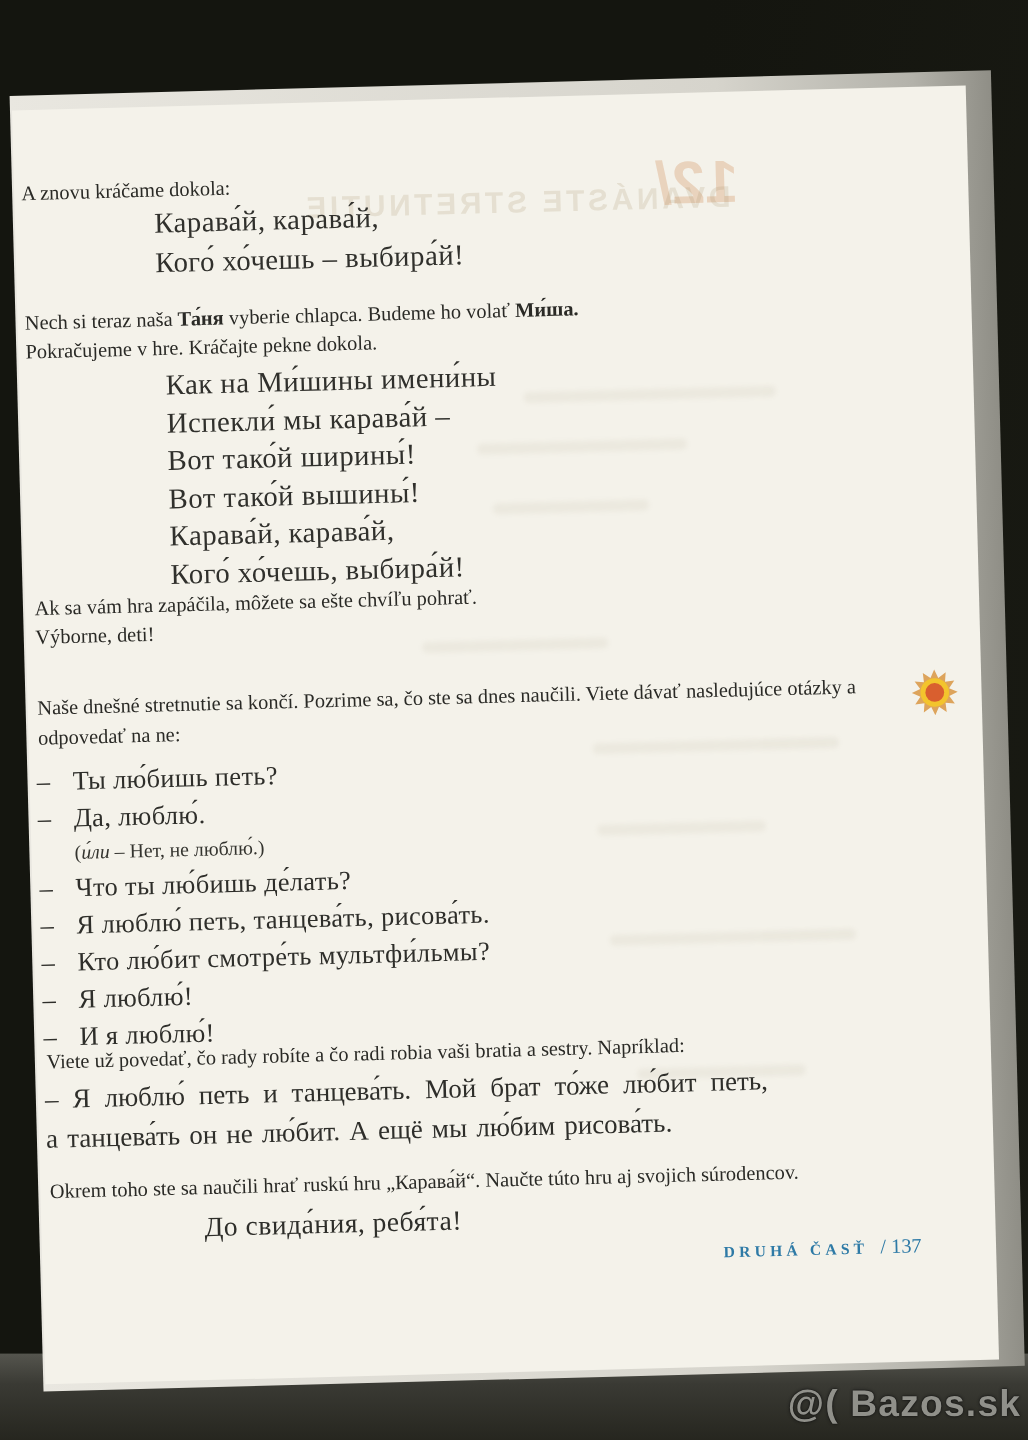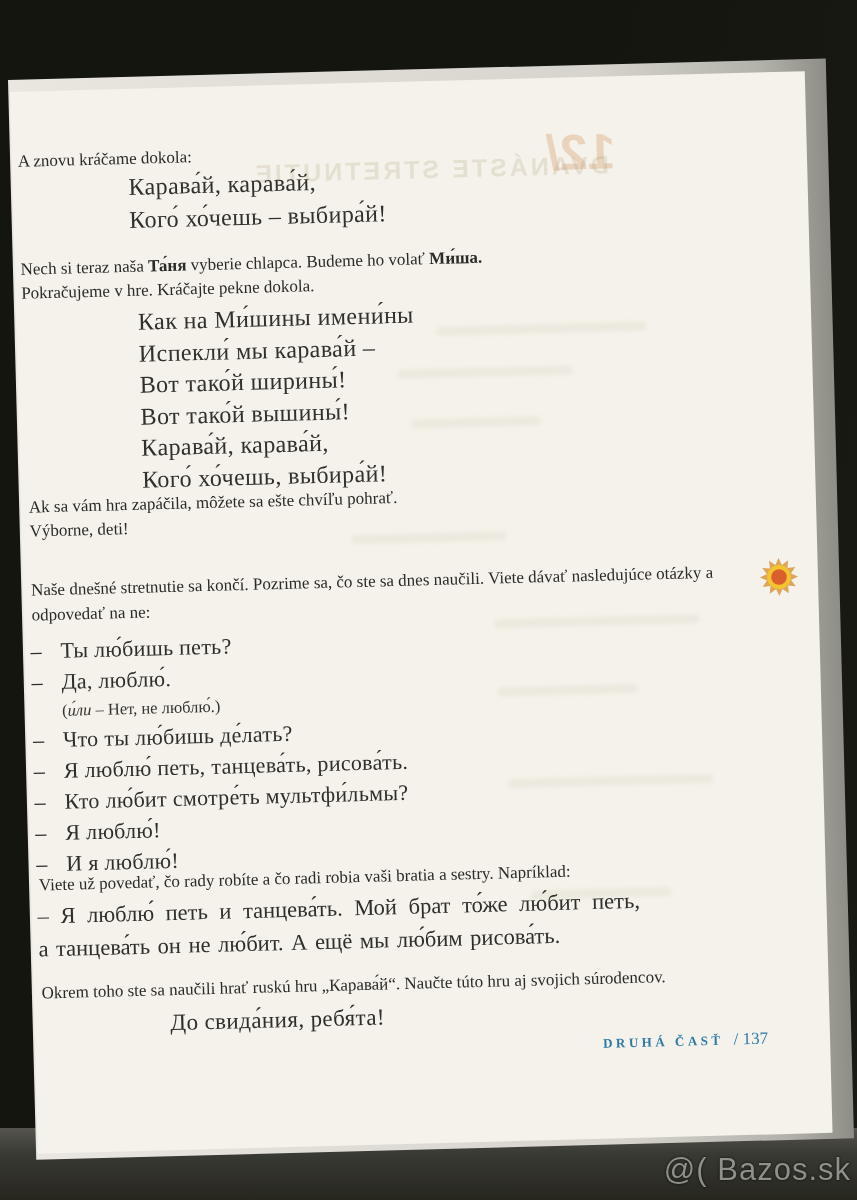--- a/index.html
+++ b/index.html
@@ -29,21 +29,21 @@
   .bold{font-weight:bold;}
   #footer{position:absolute;right:62px;top:956px;color:#2e7aa6;white-space:nowrap;}
   #footer .sect{font-size:13px;letter-spacing:3.5px;font-weight:600;}
   #footer .pnum{font-size:17px;margin-left:6px;}
   .ghost{position:absolute;transform:scaleX(-1);white-space:nowrap;font-weight:bold;pointer-events:none;}
   #ghost-number{left:534px;top:46px;font-size:50px;color:rgba(210,140,85,.30);font-family:"Liberation Sans",sans-serif;}
   #ghost-title{left:240px;top:74px;font-size:25px;letter-spacing:3px;color:rgba(170,150,110,.20);font-family:"Liberation Sans",sans-serif;}
   .smudge{position:absolute;height:9px;background:#9a8f70;opacity:.09;filter:blur(2px);border-radius:4px;}
   #sun{position:absolute;right:18px;top:484px;width:42px;height:42px;}
   #watermark{position:absolute;right:6px;bottom:12px;z-index:5;
-        font-family:"Liberation Sans",sans-serif;font-size:31px;font-weight:normal;
+        font-family:"Liberation Sans",sans-serif;font-size:31px;font-weight:bold;
         color:#9b9b95;opacity:.9;letter-spacing:1px;
         text-shadow:0 0 3px #111,0 0 1px #000;}
 </style>
 </head>
 <body>
 
 <div id="scan">
 
   <div id="bottom-band"></div>
   <div id="page-stack"></div>

